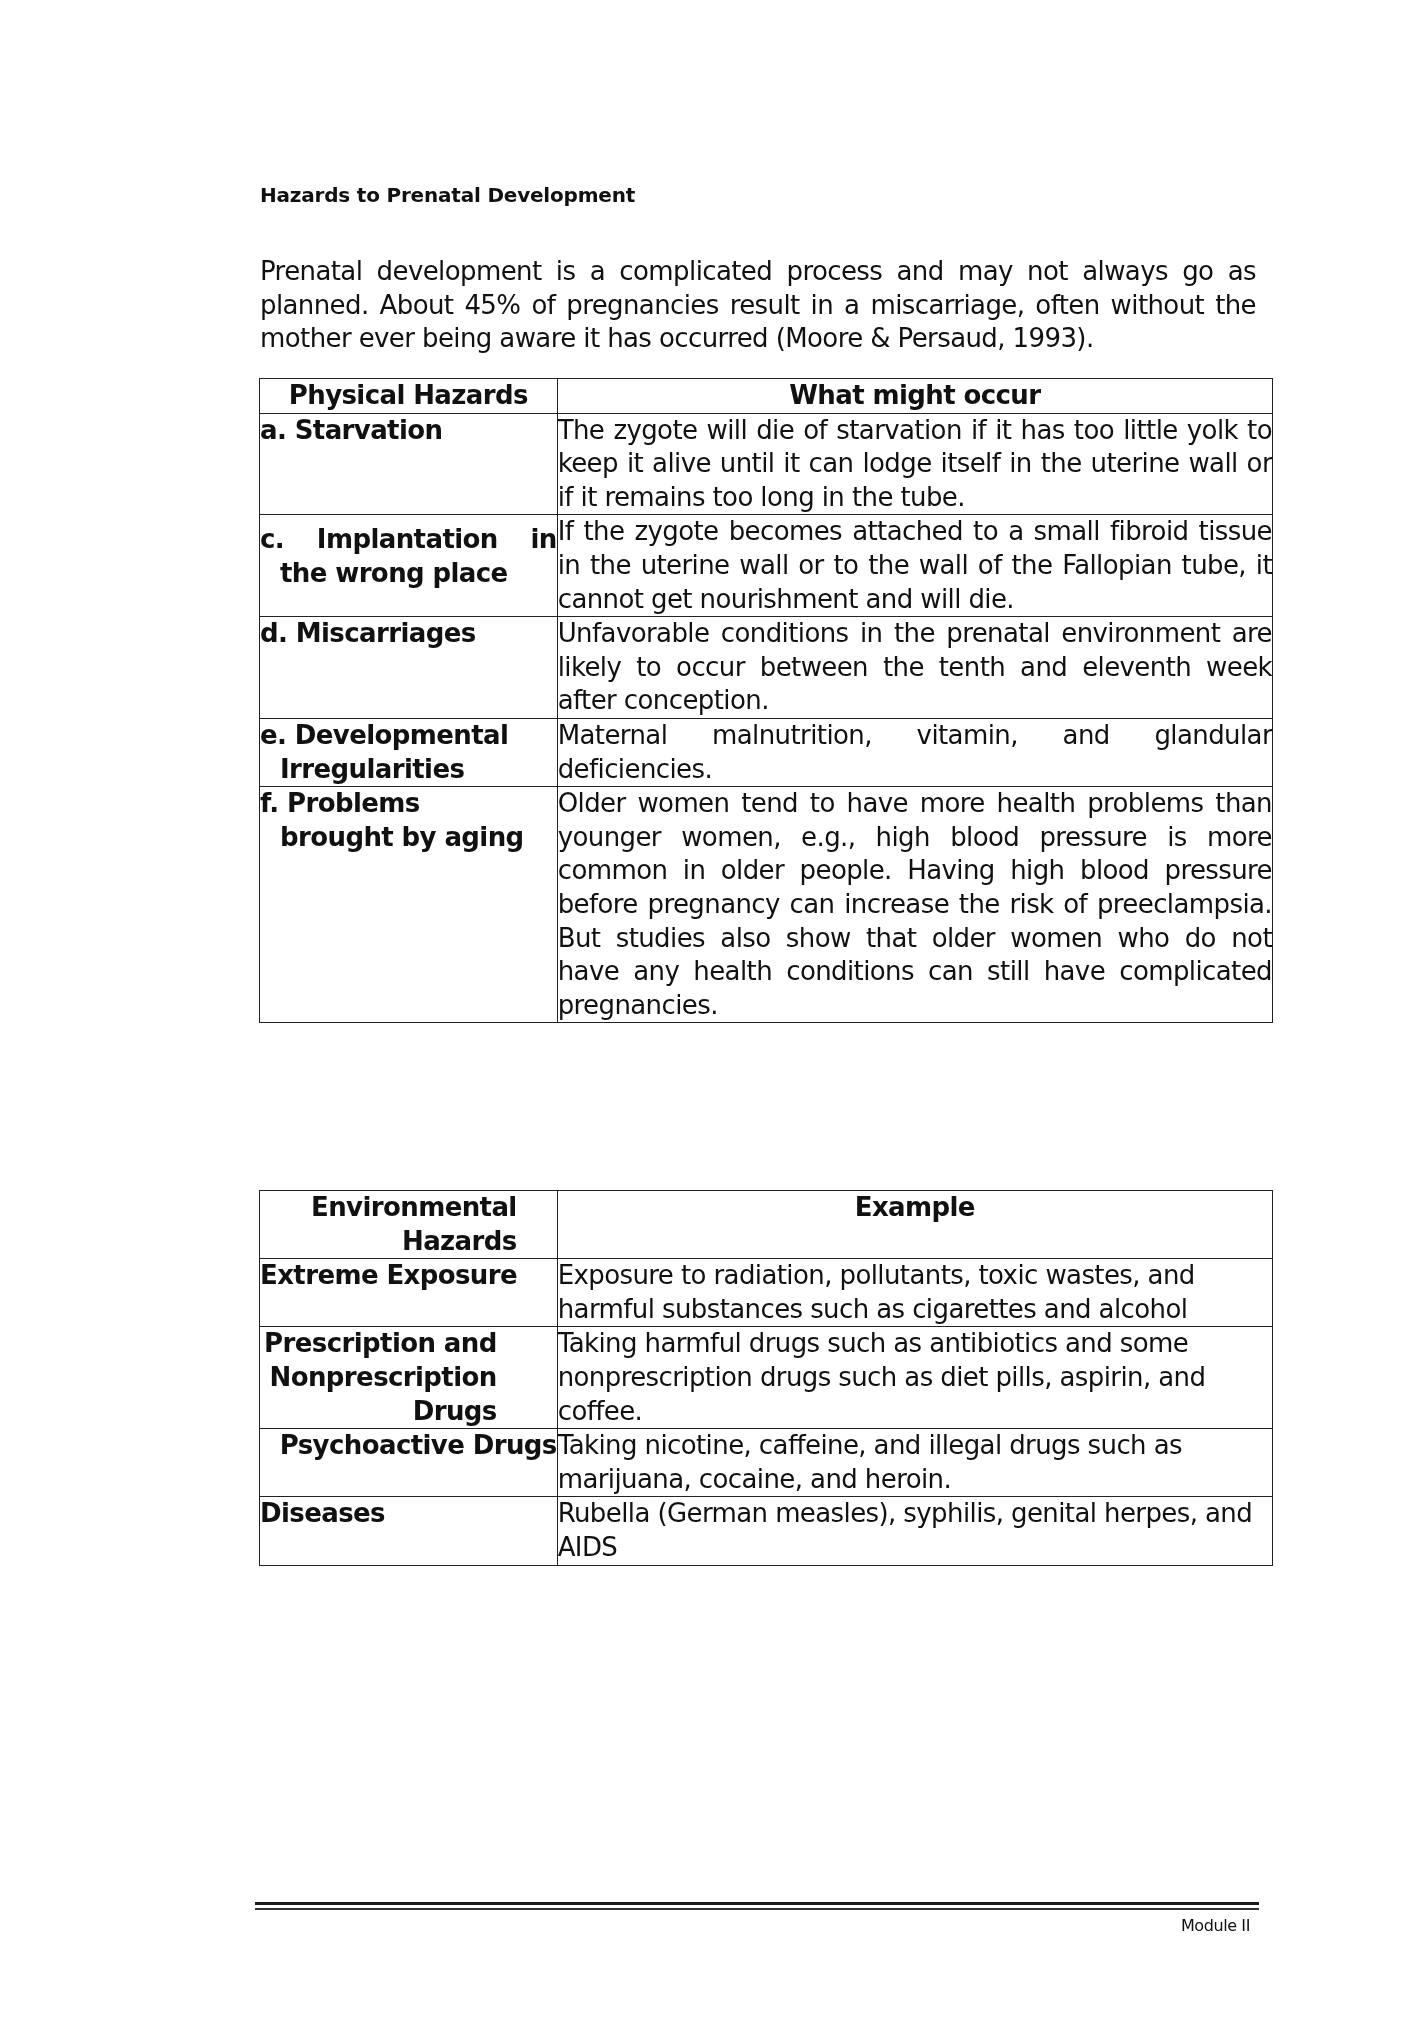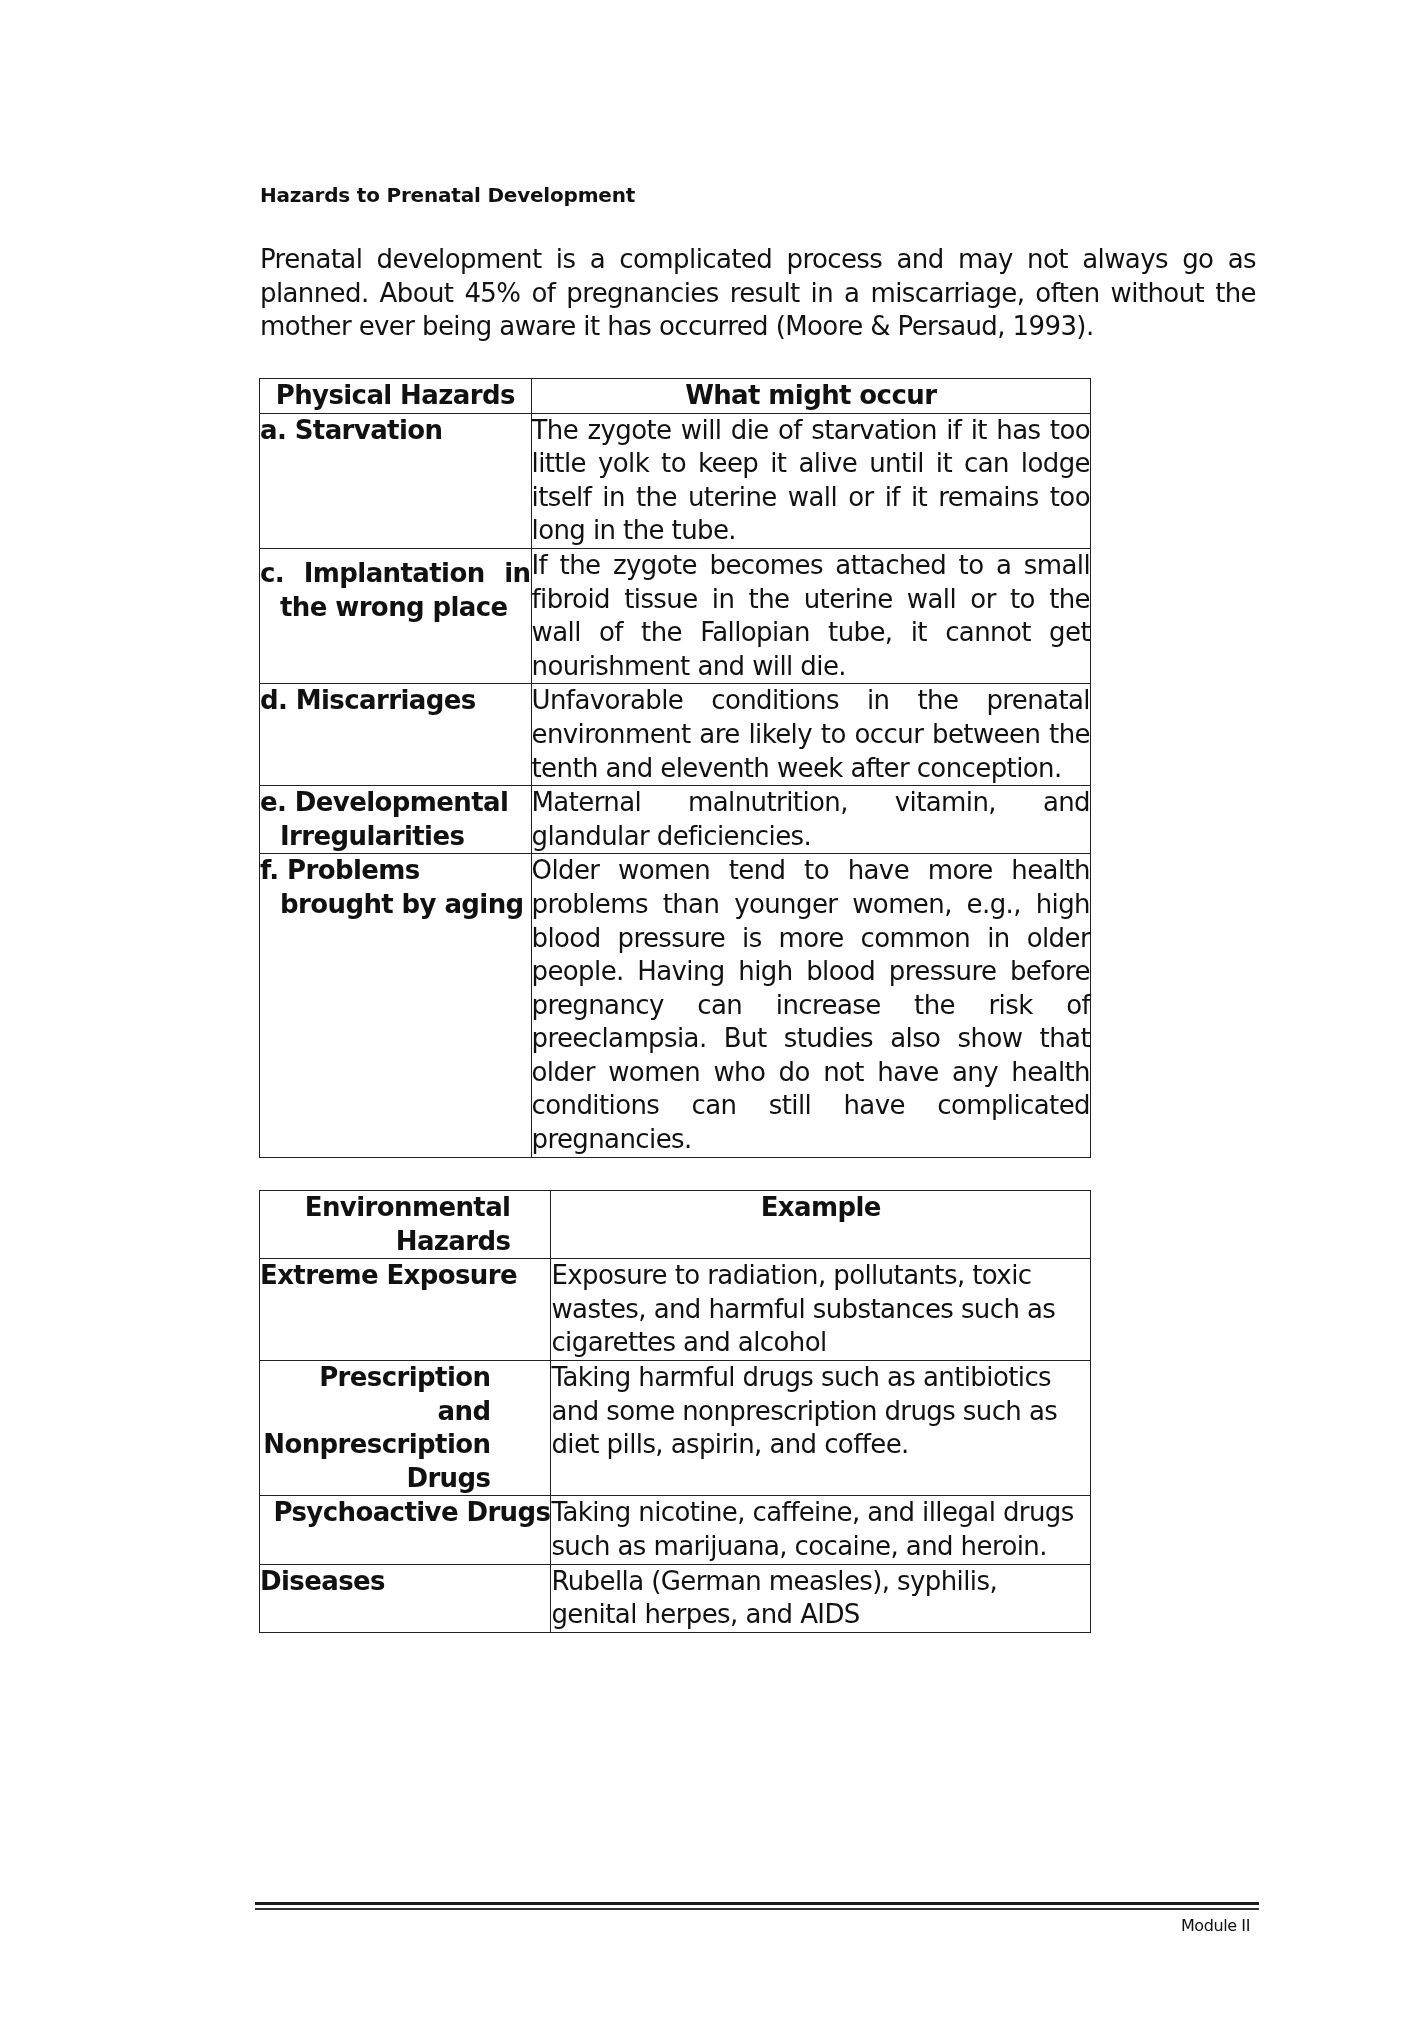--- a/index.html
+++ b/index.html
@@ -21,32 +21,32 @@
       top: 178px;
       font-size: 20px;
       font-weight: bold;
       letter-spacing: -0.2px;
       line-height: 34px;
       white-space: nowrap;
     }
     .intro {
       position: absolute;
       left: 260px;
-      top: 243px;
+      top: 255px;
       width: 996px;
       font-size: 26px;
       line-height: 33.6px;
       text-align: justify;
       letter-spacing: -0.6px;
       word-spacing: 0px;
     }
     table.haz {
       position: absolute;
       left: 259px;
-      width: 832px;
+      width: 1014px;
       border-collapse: collapse;
       font-size: 26px;
       line-height: 33.6px;
       letter-spacing: -0.6px;
     }
     table.haz td, table.haz th {
       border: 1.6px solid #222222;
       vertical-align: top;
       padding: 0;
     }

